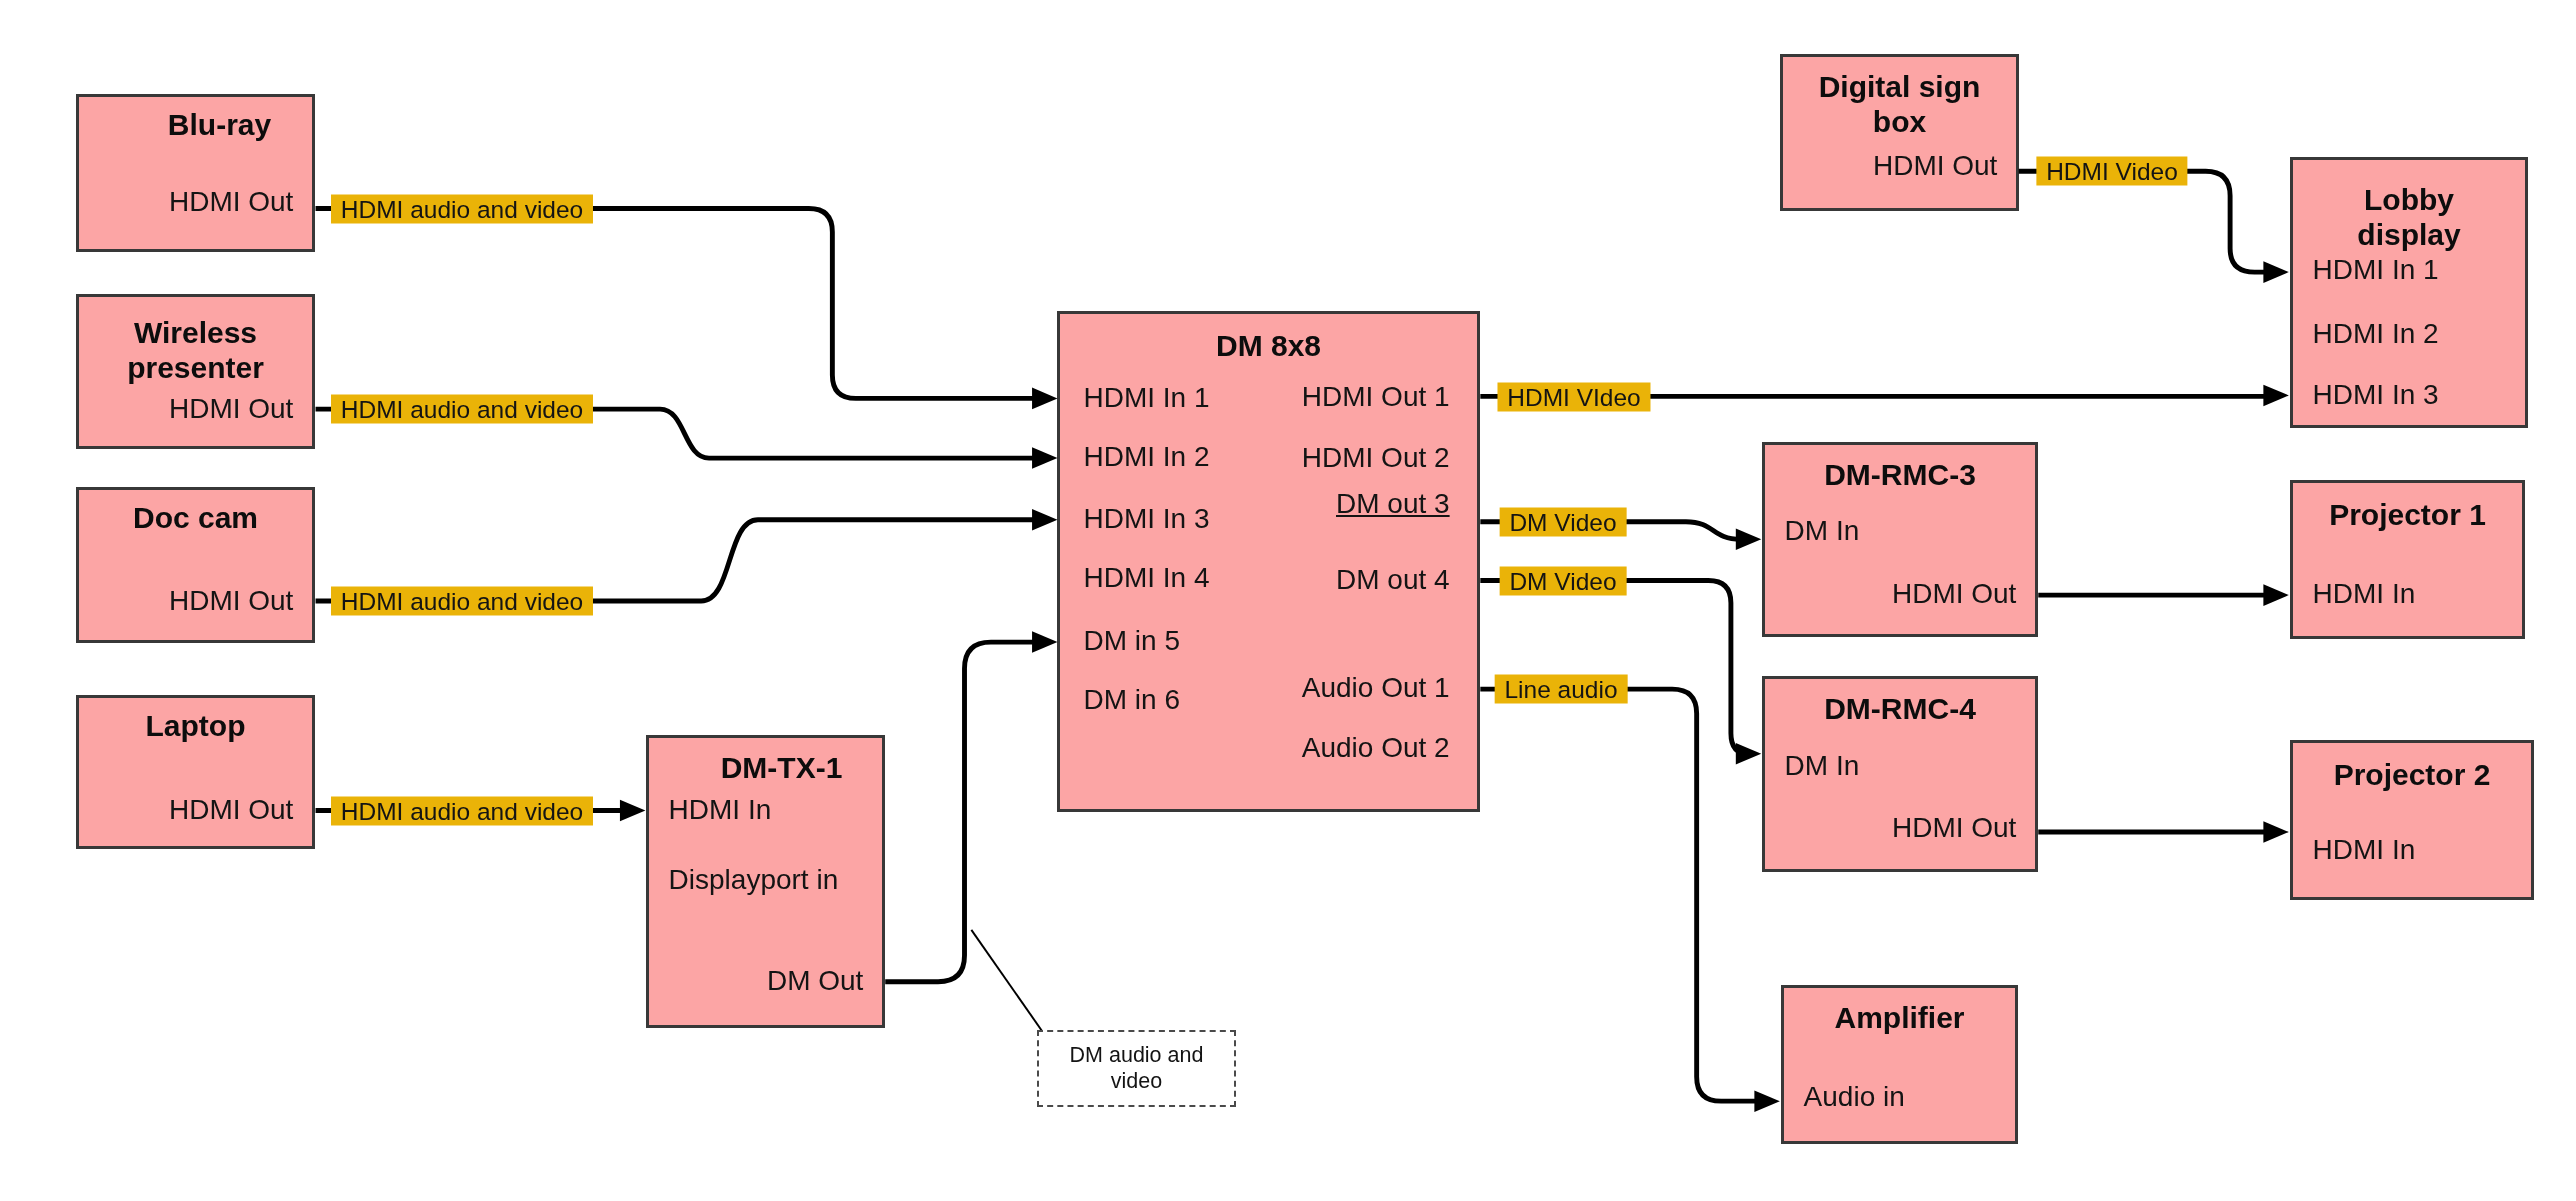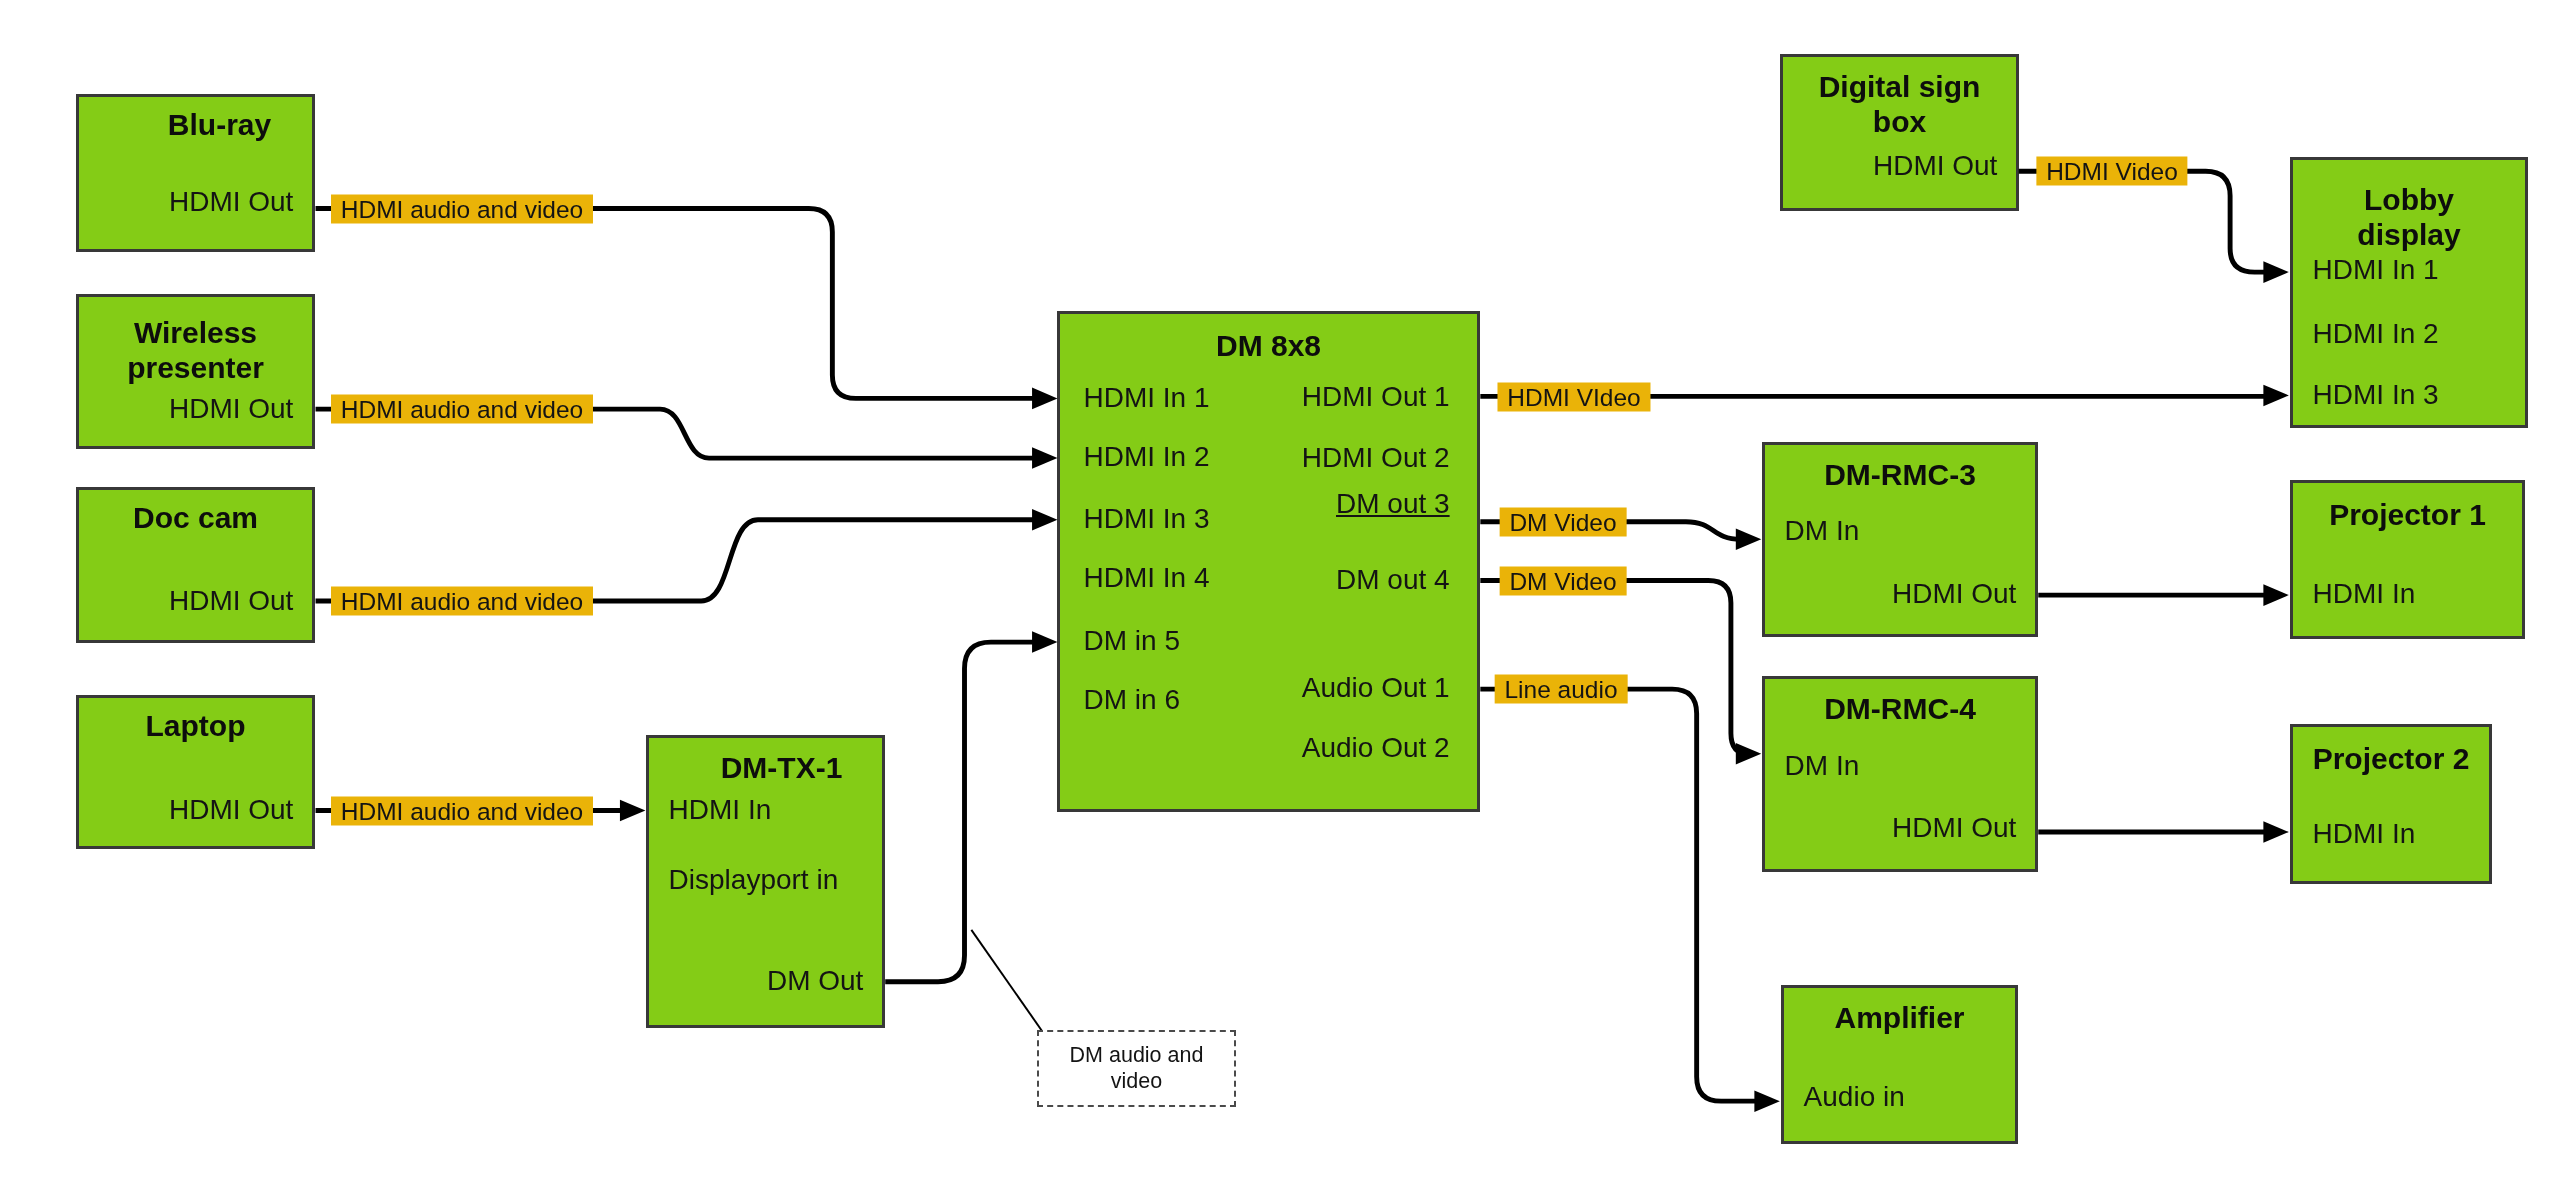--- a/index.html
+++ b/index.html
@@ -1,21 +1,21 @@
 <!DOCTYPE html>
 <html><head>
 <meta charset="utf-8">
 <style>
   html,body{margin:0;padding:0;background:#ffffff;}
   #stage{
     position:relative;width:2576px;height:1201px;background:#ffffff;
     font-family:"Liberation Sans",sans-serif;color:#111;overflow:hidden;
   }
   .node{
-    position:absolute;background:#84cc16;border:3.9px solid #383838;box-sizing:border-box;
+    position:absolute;background:#fca5a5;border:3.9px solid #383838;box-sizing:border-box;
   }
   .title{
     font-weight:bold;font-size:30px;line-height:35px;text-align:center;color:#0d0d0d;
     margin:0 auto;
   }
   .port{
     position:absolute;font-size:28px;line-height:33px;white-space:nowrap;color:#141414;
   }
   .pl{left:19.6px;}
   .pr{right:18.6px;}
@@ -53,21 +53,21 @@
   #n-lobby .i1{top:93px;} #n-lobby .i2{top:157px;} #n-lobby .i3{top:218px;}
   #n-rmc3     {left:1762px;top:442px;width:276px;height:195px;}
   #n-rmc3 .title{margin-top:11.7px;}
   #n-rmc3 .p1{top:69px;} #n-rmc3 .p2{top:132px;}
   #n-proj1    {left:2290px;top:480px;width:235px;height:159px;}
   #n-proj1 .title{margin-top:13.7px;}
   #n-proj1 .port{top:94px;}
   #n-rmc4     {left:1762px;top:676px;width:276px;height:196px;}
   #n-rmc4 .title{margin-top:11.7px;}
   #n-rmc4 .p1{top:70px;} #n-rmc4 .p2{top:132px;}
-  #n-proj2    {left:2290px;top:724px;width:202px;height:160px;}
+  #n-proj2    {left:2290px;top:740px;width:244px;height:160px;}
   #n-proj2 .title{margin-top:13.7px;}
   #n-proj2 .port{top:90px;}
   #n-amp      {left:1781px;top:985px;width:237px;height:159px;}
   #n-amp .title{margin-top:11.7px;}
   #n-amp .port{top:92px;}
   
   #annot{
     position:absolute;left:1037px;top:1030px;width:199px;height:77px;box-sizing:border-box;
     border:2px dashed #4a4a4a;background:#fff;display:flex;align-items:center;justify-content:center;
     text-align:center;font-size:21.5px;line-height:25.5px;color:#141414;padding:3.9px 13.7px;z-index:5;

